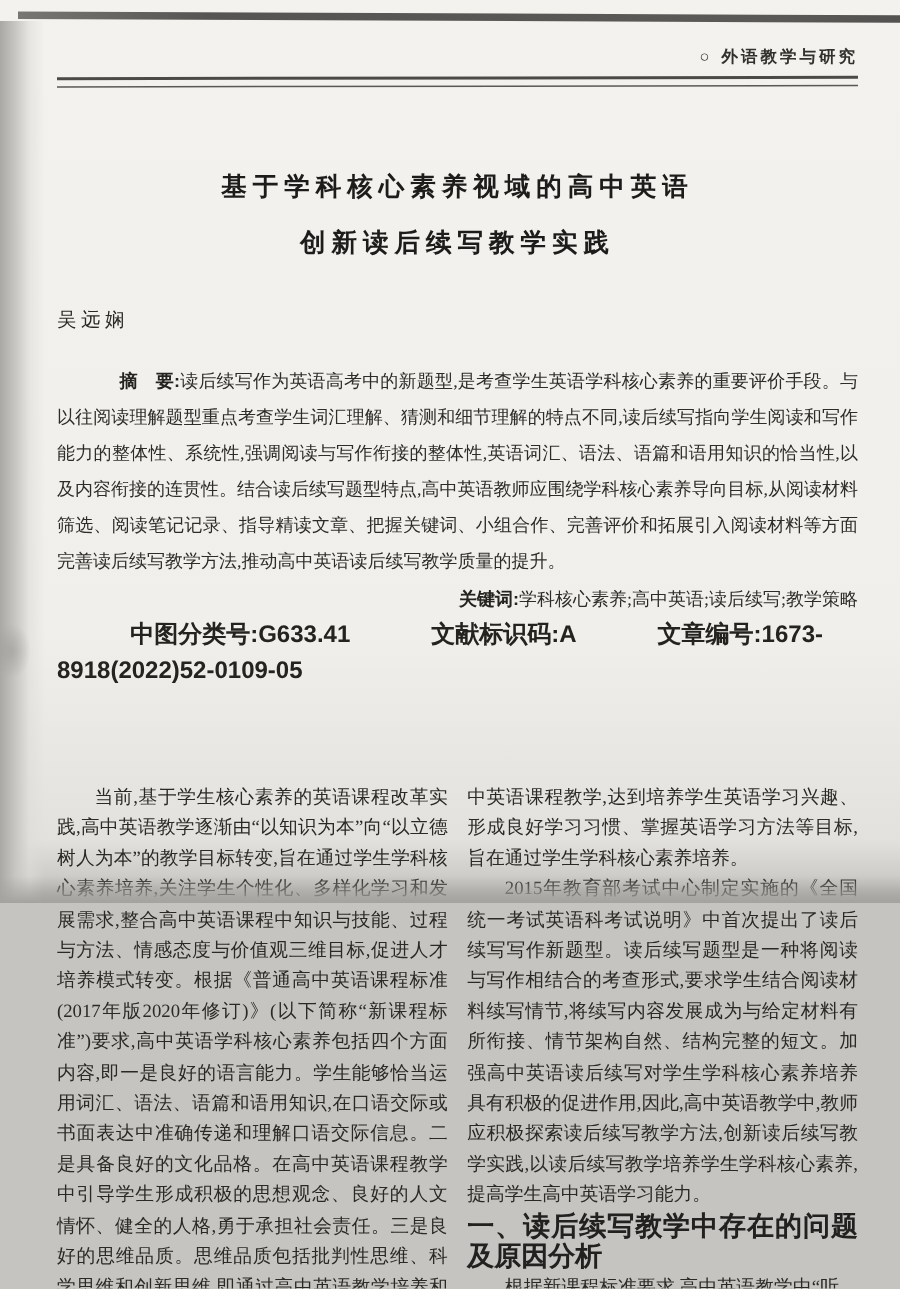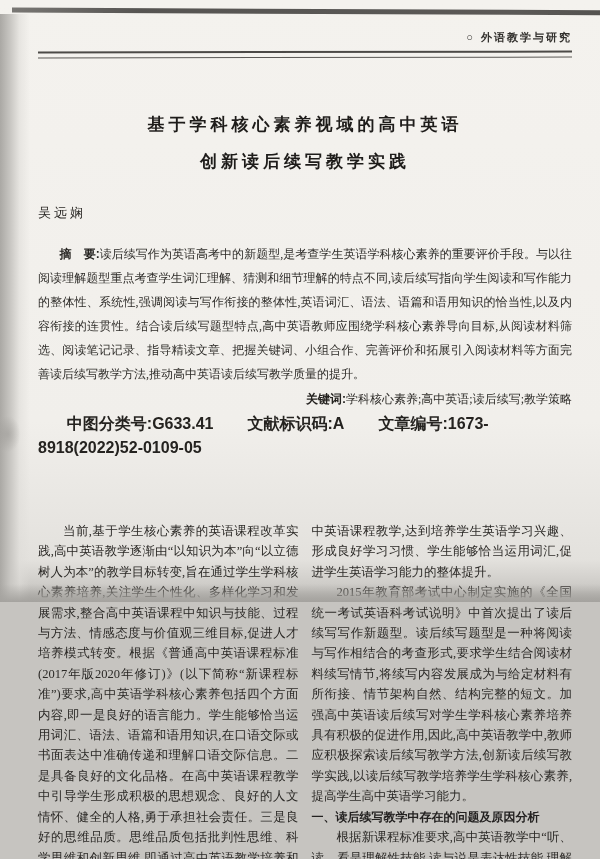--- a/index.html
+++ b/index.html
@@ -56,39 +56,39 @@
   }
   .author{
     margin-top:24px;text-align:left;
     font-size:13px;letter-spacing:3px;color:#2b2926;
   }
   .abstract{
     margin-top:20px;font-size:12px;line-height:24px;
     text-align:justify;text-indent:1.8em;color:#2e2c29;
   }
   .abstract .lbl, .kw .lbl, .meta .lbl{
-    font-family:"Liberation Sans", sans-serif;font-weight:bold;color:#252320;
+    font-family:"Liberation Sans", sans-serif;font-weight:bold;color:#252320;margin-left:20px;
   }
   .kw{
     margin-top:1px;font-size:12px;line-height:24px;text-indent:1.8em;color:#2e2c29;text-align:right;
   }
   .meta{
     margin-top:1px;font-size:16px;line-height:24px;text-indent:1.8em;
     font-family:"Liberation Sans", sans-serif;font-weight:bold;color:#252320;
   }
   .meta .seg{margin-right:34px;}
   .meta .seg:last-child{margin-right:0;}
   .columns{
     margin-top:13px;display:flex;gap:13px;
   }
   .col{flex:1 1 0;font-size:12.5px;line-height:20.4px;text-align:justify;color:#2b2926;margin-top:48px;}
   .col p{margin:0;text-indent:2em;}
   .col p.noindent{text-indent:0;}
   .col h3{
-    margin:0;font-size:12px;line-height:20.4px;text-indent:0;
+    margin:0;font-size:18px;line-height:20.4px;text-indent:0;
     font-family:"Liberation Sans", sans-serif;font-weight:bold;color:#232120;
   }
   .footnote-rule{
     margin-top:6px;width:128px;border-top:1px solid #3c3a38;
   }
   .footnote{
     margin-top:5px;font-size:10.5px;line-height:14px;color:#2e2c29;
   }
 </style>
 </head>
@@ -124,21 +124,21 @@
 
     <div class="meta">
       <span class="seg"><span class="lbl">中图分类号:</span><span>G633.41</span></span><span class="seg"><span class="lbl">文献标识码:</span><span>A</span></span><span class="seg"><span class="lbl">文章编号:</span><span>1673-8918(2022)52-0109-05</span></span>
     </div>
 
     <div class="columns">
       <div class="col">
         <p>当前,基于学生核心素养的英语课程改革实践,高中英语教学逐渐由“以知识为本”向“以立德树人为本”的教学目标转变,旨在通过学生学科核心素养培养,关注学生个性化、多样化学习和发展需求,整合高中英语课程中知识与技能、过程与方法、情感态度与价值观三维目标,促进人才培养模式转变。根据《普通高中英语课程标准(2017年版2020年修订)》(以下简称“新课程标准”)要求,高中英语学科核心素养包括四个方面内容,即一是良好的语言能力。学生能够恰当运用词汇、语法、语篇和语用知识,在口语交际或书面表达中准确传递和理解口语交际信息。二是具备良好的文化品格。在高中英语课程教学中引导学生形成积极的思想观念、良好的人文情怀、健全的人格,勇于承担社会责任。三是良好的思维品质。思维品质包括批判性思维、科学思维和创新思维,即通过高中英语教学培养和发展学生质疑能力、善于发现问题和解决问题的能力。四是学习能力。通过高</p>
       </div>
       <div class="col">
-        <p class="noindent">中英语课程教学,达到培养学生英语学习兴趣、形成良好学习习惯、学生能够恰当运用词汇,促进学生英语学习能力的整体提升。</p>
+        <p class="noindent">中英语课程教学,达到培养学生英语学习兴趣、形成良好学习习惯、掌握英语学习方法等目标,旨在通过学生学科核心素养培养。</p>
         <p>2015年教育部考试中心制定实施的《全国统一考试英语科考试说明》中首次提出了读后续写写作新题型。读后续写题型是一种将阅读与写作相结合的考查形式,要求学生结合阅读材料续写情节,将续写内容发展成为与给定材料有所衔接、情节架构自然、结构完整的短文。加强高中英语读后续写对学生学科核心素养培养具有积极的促进作用,因此,高中英语教学中,教师应积极探索读后续写教学方法,创新读后续写教学实践,以读后续写教学培养学生学科核心素养,提高学生高中英语学习能力。</p>
         <h3>一、读后续写教学中存在的问题及原因分析</h3>
         <p>根据新课程标准要求,高中英语教学中“听、读、看是理解性技能,读与说是表达性技能,理解性技能与表达性技能相辅相成,相互统一,相互促</p>
       </div>
     </div>
 
     <div class="footnote-rule"></div>
     <div class="footnote">作者简介:吴远娴(1977~),女,汉族,福建泉州人,福建师范大学泉州附属中学,研究方向:高中英语。</div>
 
   </div>

